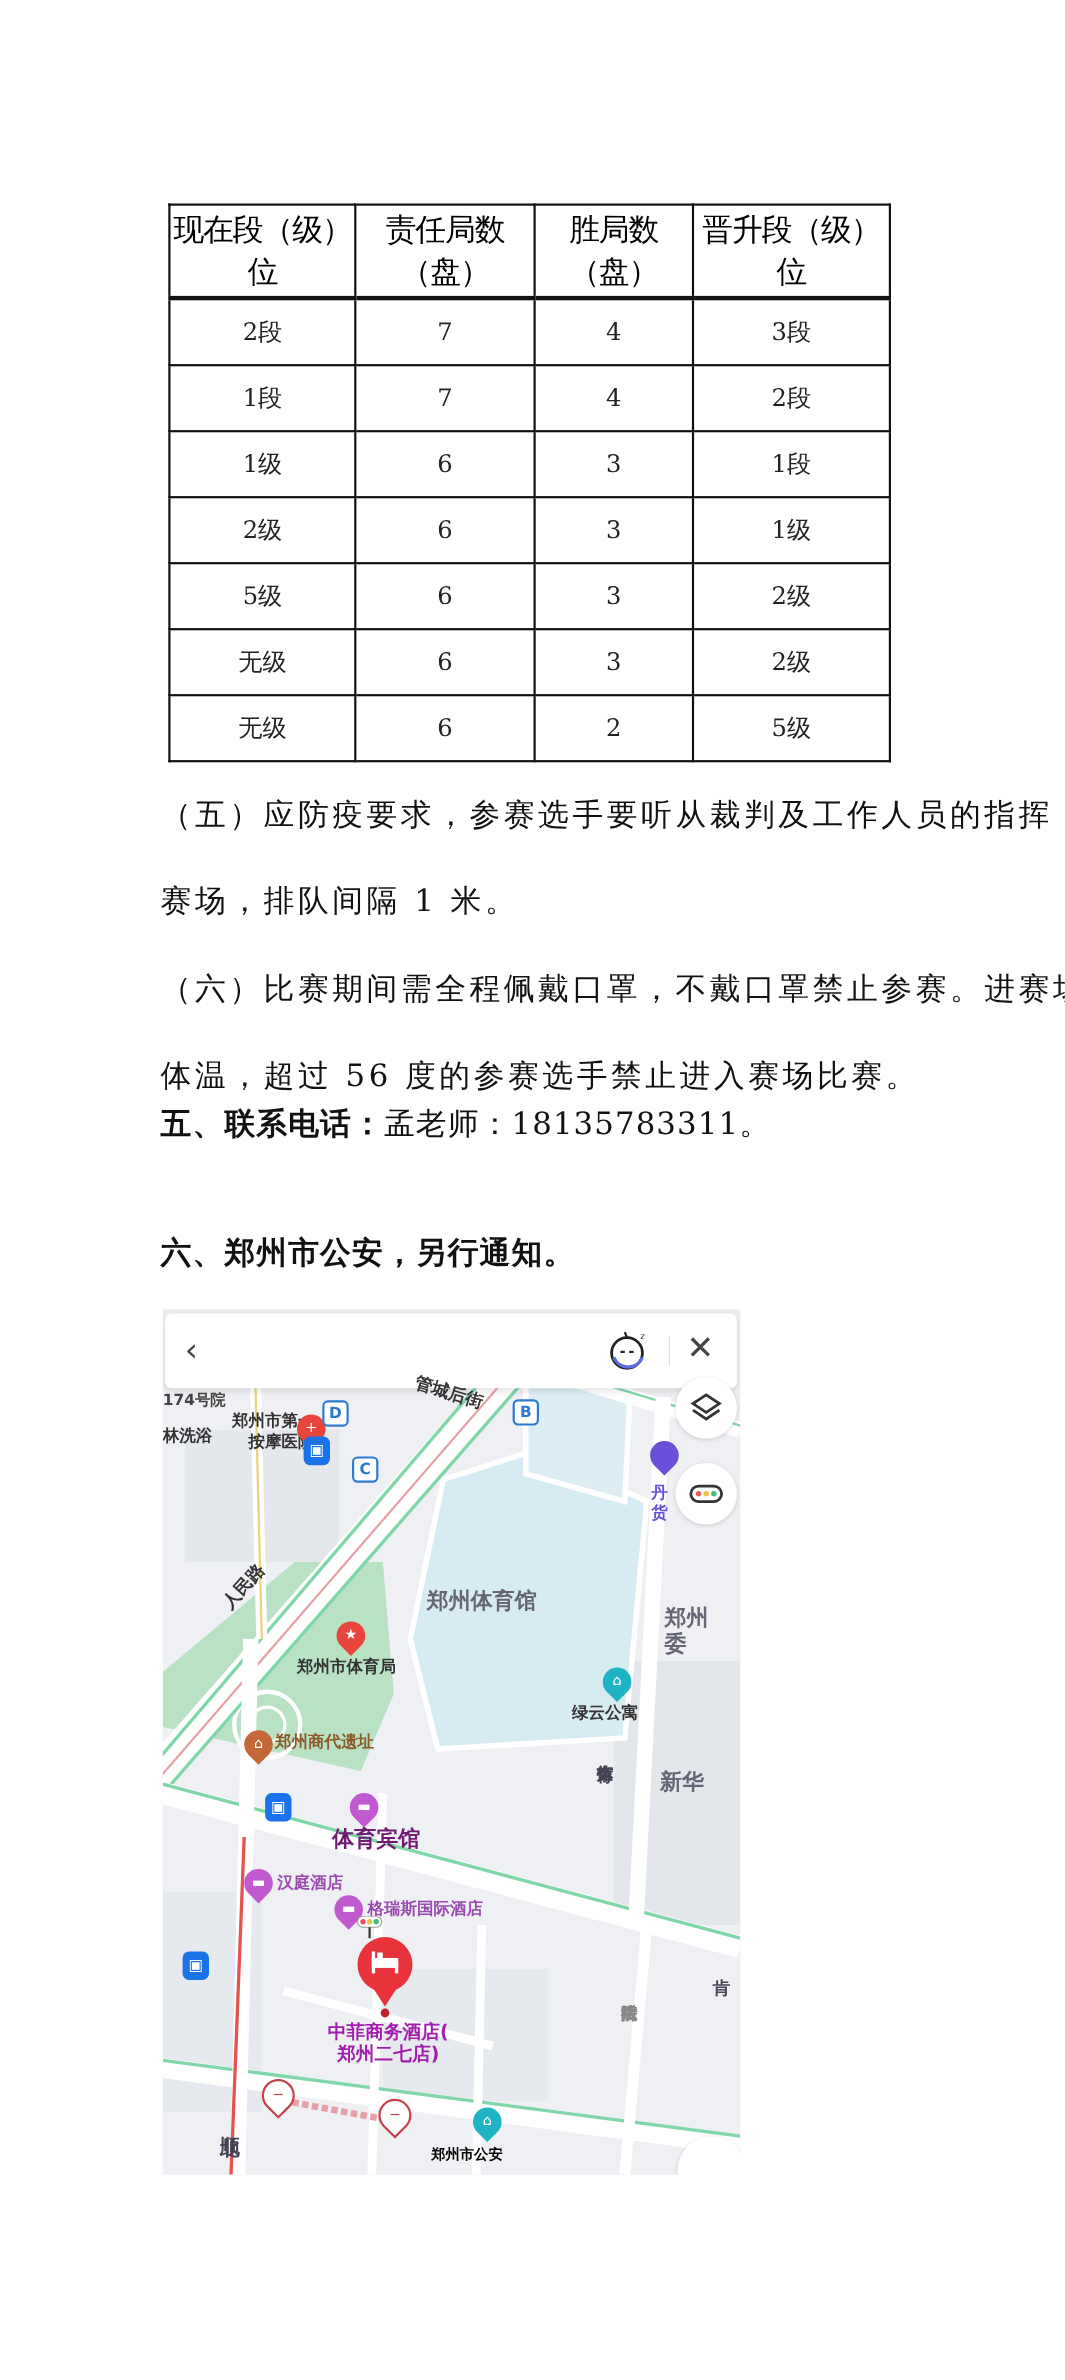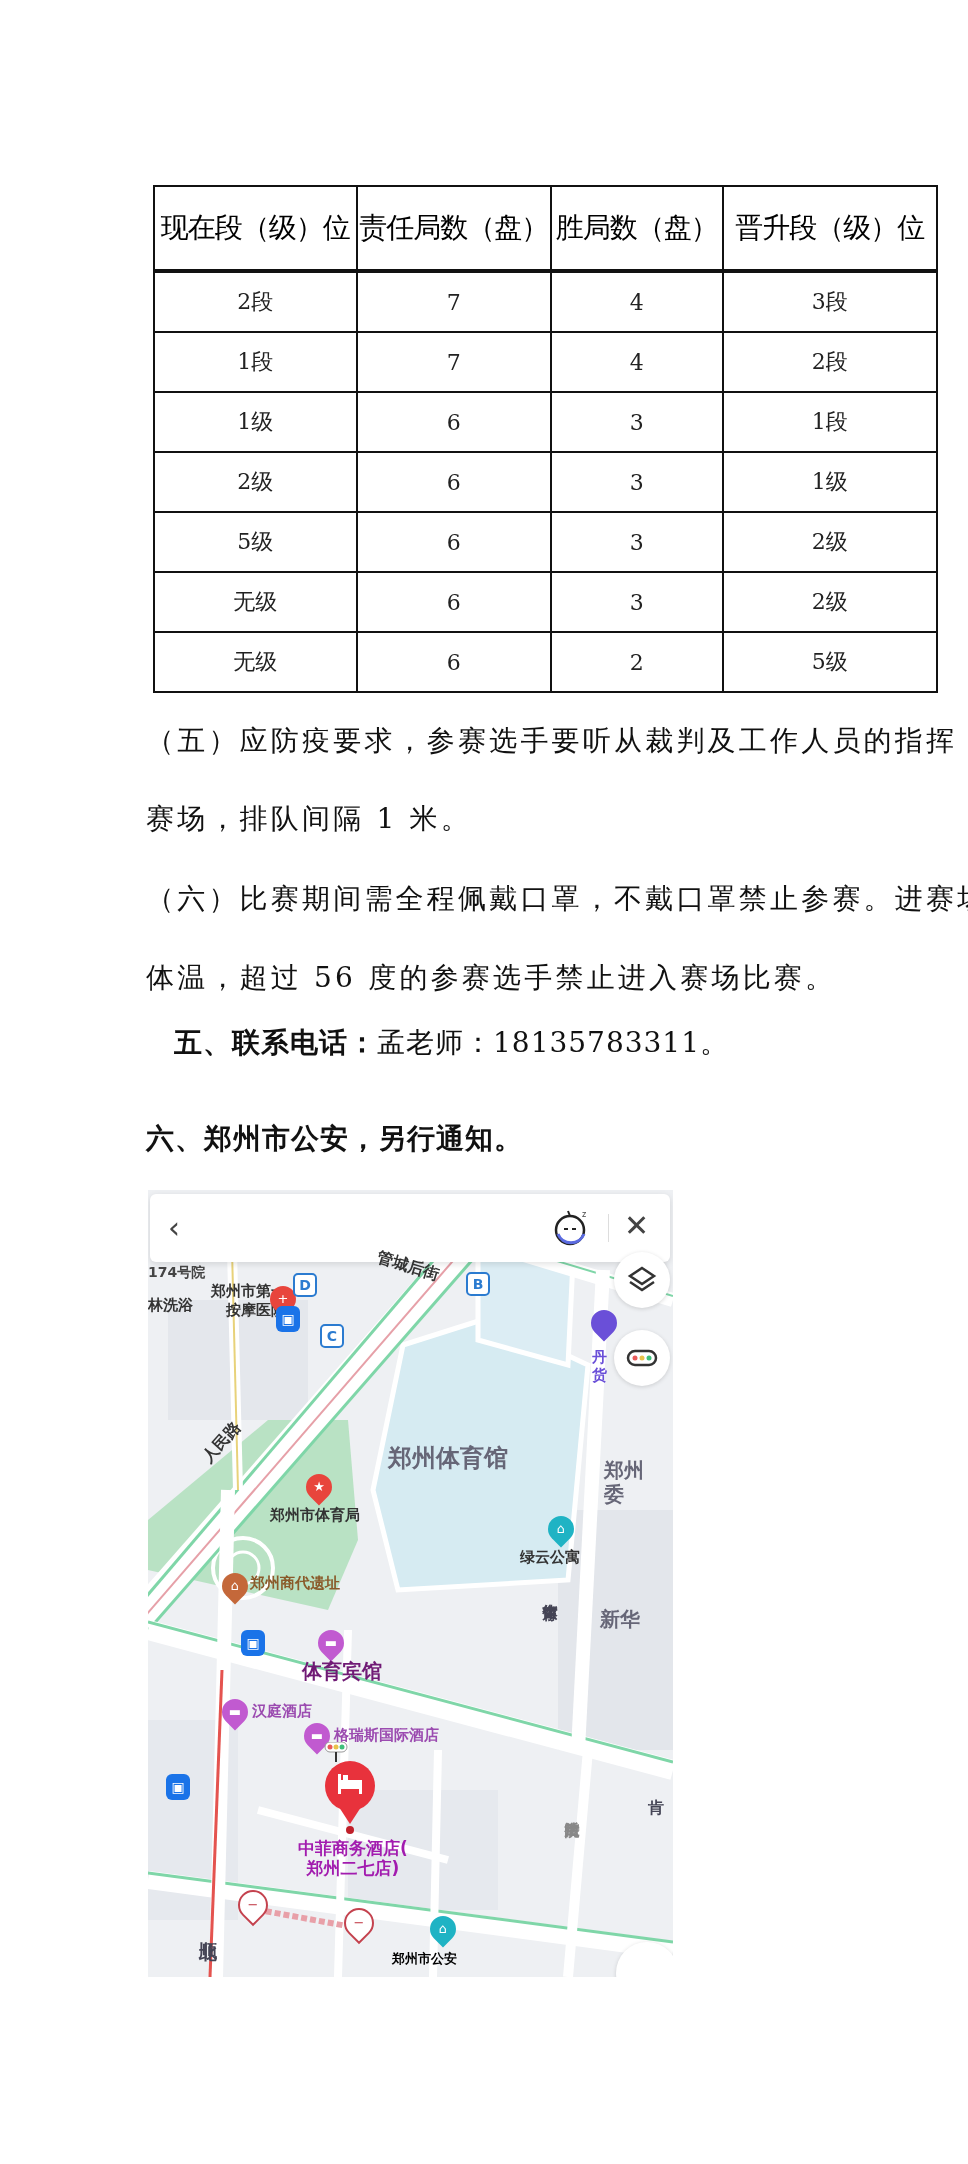--- a/index.html
+++ b/index.html
@@ -1,18 +1,18 @@
 <!DOCTYPE html>
 <html><head>
 <meta charset="utf-8">
 <style>
   html, body { margin:0; padding:0; background:#fff; }
   body { width:968px; height:2164px; position:relative; overflow:hidden;
          font-family:"DejaVu Serif","Liberation Serif",serif; color:#111; }
-  .table { position:absolute; left:153px; top:185px; width:785px; border-collapse:collapse; }
+  .table { position:absolute; left:153px; top:185px; width:657px; border-collapse:collapse; }
   .table td, .table th { border:2.5px solid #111; text-align:center; font-weight:normal;
       font-size:22px; color:#222; padding:0; }
   .table th { height:82px; font-size:28px; color:#000; letter-spacing:-1px; }
   .table td { height:58px; }
   .table tr.head-row th { border-bottom-width:4px; }
   .c1 { width:170px; } .c2 { width:163px; } .c3 { width:144px; } .c4 { width:180px; }
   .line { position:absolute; left:146px; font-size:28px; white-space:nowrap; letter-spacing:3.2px; color:#111; }
   .line.bold { font-family:"DejaVu Sans","Liberation Sans",sans-serif; font-weight:bold; letter-spacing:1px; }
   .line .normal { font-family:"DejaVu Serif","Liberation Serif",serif; font-weight:normal; }
 
@@ -91,21 +91,21 @@
     <td>2</td>
     <td>5级</td>
   </tr>
 </tbody>
   </table>
 
 <div class="line" style="top:722px;">（五）应防疫要求，参赛选手要听从裁判及工作人员的指挥，排队进</div>
 <div class="line" style="top:800px;">赛场，排队间隔 1 米。</div>
 <div class="line" style="top:880px;">（六）比赛期间需全程佩戴口罩，不戴口罩禁止参赛。进赛场时测量</div>
 <div class="line" style="top:959px;">体温，超过 56 度的参赛选手禁止进入赛场比赛。</div>
-<div class="line bold" style="top:1024px;margin-left:28px;">
+<div class="line bold" style="top:1003px;">
   <span>五、联系电话：</span><span class="normal">孟老师：18135783311。</span>
 </div>
 <div class="line bold" style="top:1120px;">六、郑州市公安，另行通知。</div>
 
 <div class="map">
   <svg class="bg" width="525" height="787" viewBox="0 0 525 787">
     <rect width="525" height="787" fill="#eef0f3"></rect>
 
     <rect x="20" y="110" width="140" height="120" fill="#e4e7ec"></rect>
     <rect x="200" y="600" width="150" height="120" fill="#e6e9ee"></rect>
@@ -194,21 +194,21 @@
   </div>
   <div class="pin" style="left:122px; top:96px; background:#e8453c;">
       <span>+</span>
     </div>
   <div class="exit" style="left:145px; top:83px;">D</div>
   <div class="exit" style="left:172px; top:134px;">C</div>
   <div class="exit" style="left:318px; top:82px;">B</div>
   <div class="busstop" style="left:128px; top:116px;">▣</div>
   <div class="lbl" style="left:228px; top:66px; font-size:16px; color:#333; transform:rotate(17deg);">管城后街</div>
   <div class="lbl" style="left:50px; top:242px; font-size:16px; color:#333; transform:rotate(-48deg);">人民路</div>
-  <div class="lbl" style="left:240px; top:252px; font-size:24px; color:#667;">郑州体育馆</div>
+  <div class="lbl" style="left:240px; top:252px; font-size:20px; color:#667;">郑州体育馆</div>
   <div class="pin" style="left:158px; top:284px; background:#e8453c;">
       <span>★</span>
     </div>
   <div class="lbl" style="left:122px; top:316px; font-size:15px; color:#333;">郑州市体育局</div>
   <div class="lbl" style="left:456px; top:268px; font-size:20px; color:#667; line-height:24px;">
     <div>郑州</div>
       <div>委</div>
   </div>
   <div class="pin" style="left:400px; top:326px; background:#1fb3c4;">
       <span>⌂</span>

